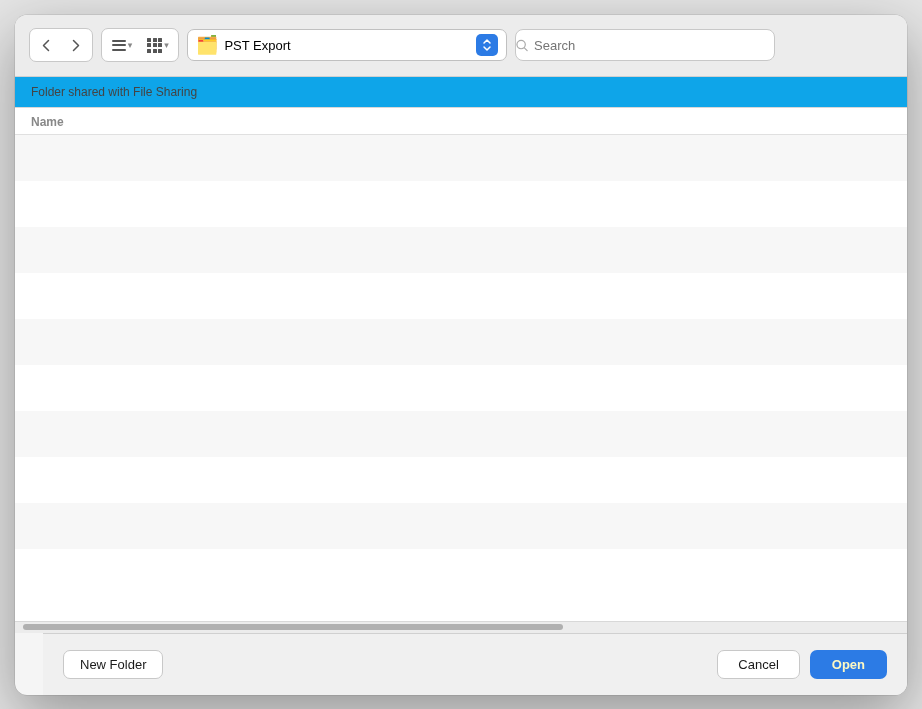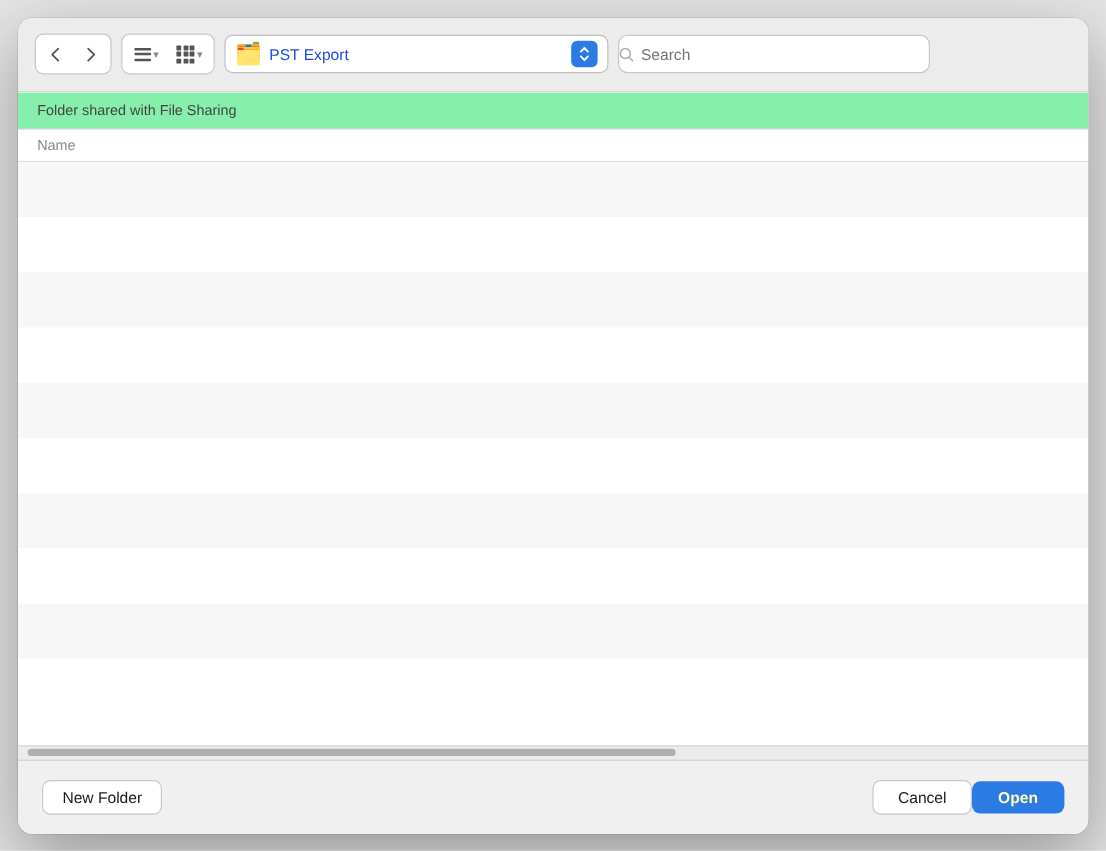--- a/index.html
+++ b/index.html
@@ -106,21 +106,21 @@
       min-height: 32px;
     }
 
     .folder-icon {
       font-size: 18px;
     }
 
     .location-text {
       flex: 1;
       font-size: 13px;
-      color: #1d4ed8;
+      color: #000000;
       font-weight: 500;
     }
 
     .location-arrow-btn {
       background: #2c7be5;
       border: none;
       border-radius: 5px;
       width: 22px;
       height: 22px;
       display: flex;
@@ -162,37 +162,37 @@
     .content {
       flex: 1;
       display: flex;
       flex-direction: column;
       background: #ffffff;
       overflow: hidden;
     }
 
     .shared-banner {
       padding: 8px 16px;
-      background: #86efac;
+      background: #0ea5e9;
       border-bottom: 1px solid #d8d8d8;
       font-size: 12px;
       color: #444;
       font-weight: 500;
     }
 
     .column-header {
       padding: 4px 16px 4px 16px;
       border-bottom: 1px solid #e0e0e0;
       background: #fff;
     }
 
     .column-name {
       font-size: 12px;
       color: #888;
-      font-weight: 400;
+      font-weight: 700;
     }
 
     .file-list {
       flex: 1;
       overflow-y: auto;
     }
 
     .file-row {
       height: 46px;
       padding: 0 16px;
@@ -239,36 +239,37 @@
 
     
     .bottom-bar {
       background: #f0f0f0;
       border-top: 1px solid #d0d0d0;
       padding: 12px 20px;
       display: flex;
       align-items: center;
       justify-content: space-between;
       min-height: 62px;
+      margin-left: 28px;
     }
 
     .btn-new-folder {
       background: #ffffff;
       border: 1px solid #c8c8c8;
       border-radius: 7px;
       padding: 6px 16px;
       font-size: 13px;
       color: #1a1a1a;
       cursor: pointer;
       font-family: inherit;
     }
 
     .right-buttons {
       display: flex;
-      align-items: center;
+      gap: 10px;
     }
 
     .btn-cancel {
       background: #ffffff;
       border: 1px solid #c8c8c8;
       border-radius: 7px;
       padding: 6px 20px;
       font-size: 13px;
       color: #1a1a1a;
       cursor: pointer;

